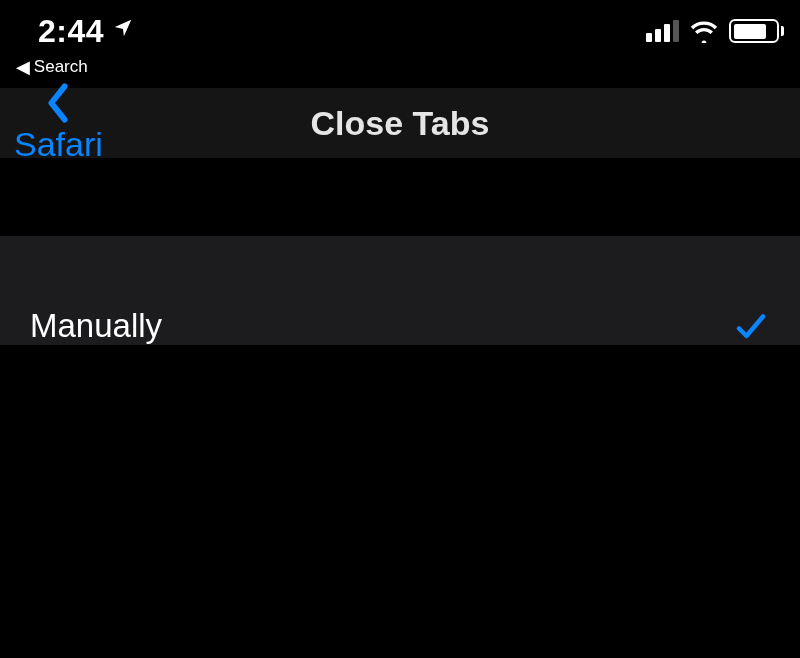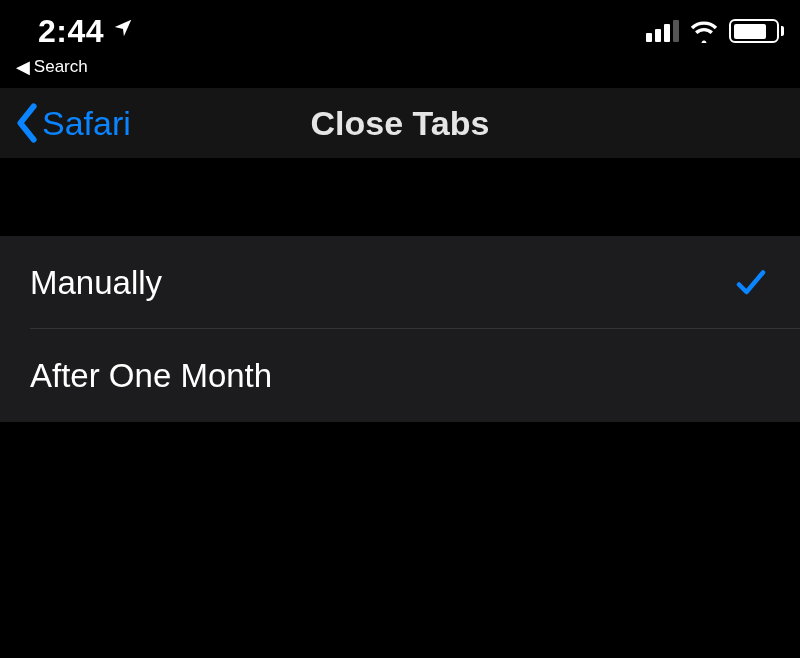--- a/index.html
+++ b/index.html
@@ -103,41 +103,42 @@
     .back-button {
       display: flex;
       align-items: center;
       gap: 2px;
       color: #0a84ff;
       font-size: 34px;
       font-weight: 400;
       padding-left: 14px;
       position: absolute;
       left: 0;
+      flex-direction: column;
     }
     .back-chevron svg { display: block; }
     .nav-title {
       font-size: 34px;
       font-weight: 600;
       color: #e5e5e5;
       margin: 0 auto;
     }
     .gap-section {
       height: 78px;
       background: #000;
     }
     .list {
       background: #1c1c1e;
     }
     .list-item {
       display: flex;
-      align-items: center;
+      align-items: flex-end;
       justify-content: space-between;
       padding: 0 30px;
-      height: 93px;
+      height: 109px;
       position: relative;
     }
     .list-item:not(:last-child)::after {
       content: '';
       position: absolute;
       bottom: 0;
       left: 30px;
       right: 0;
       height: 1px;
       background: #333;
@@ -209,18 +210,15 @@
 
 <div class="list">
   <div class="list-item">
     <span class="list-label">Manually</span>
     <span class="checkmark">
       <svg width="38" height="36" viewBox="0 0 24 24" fill="none" stroke="#0a84ff" stroke-width="3" stroke-linecap="round" stroke-linejoin="round">
           <polyline points="4 13 9 18 20 5"></polyline>
         </svg>
     </span>
   </div>
-  <div class="list-item">
-    <span class="list-label">After One Month</span>
-  </div>
 </div>
 
 <div class="bottom-gap"></div>
 
 </body></html>

